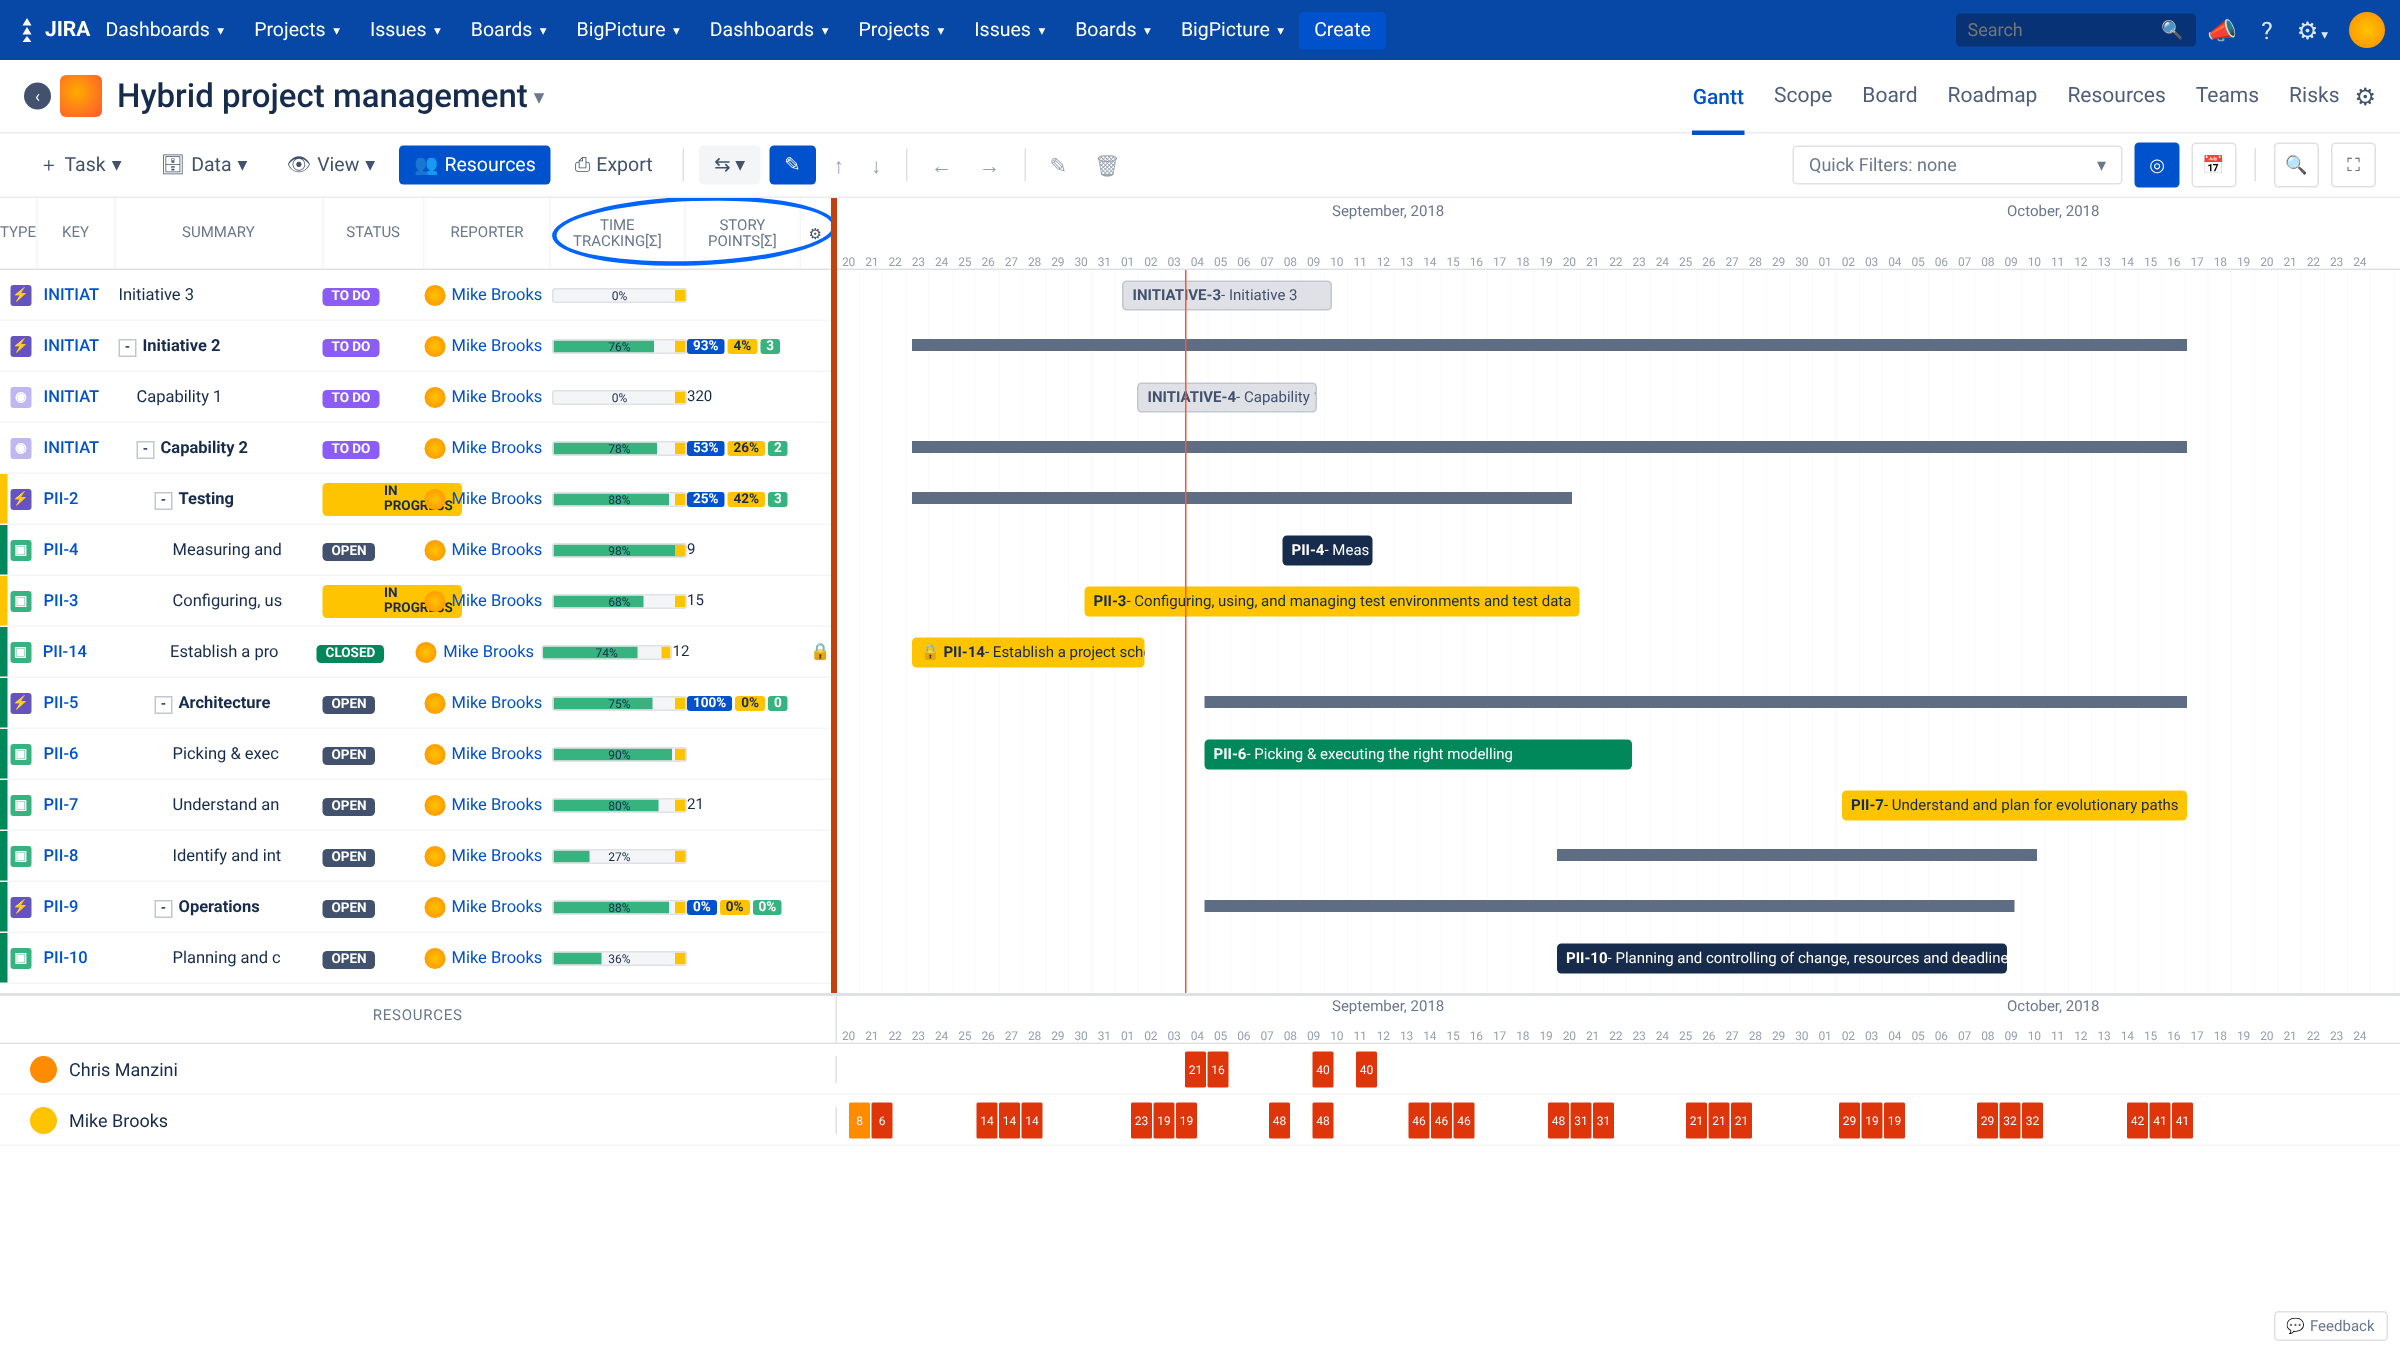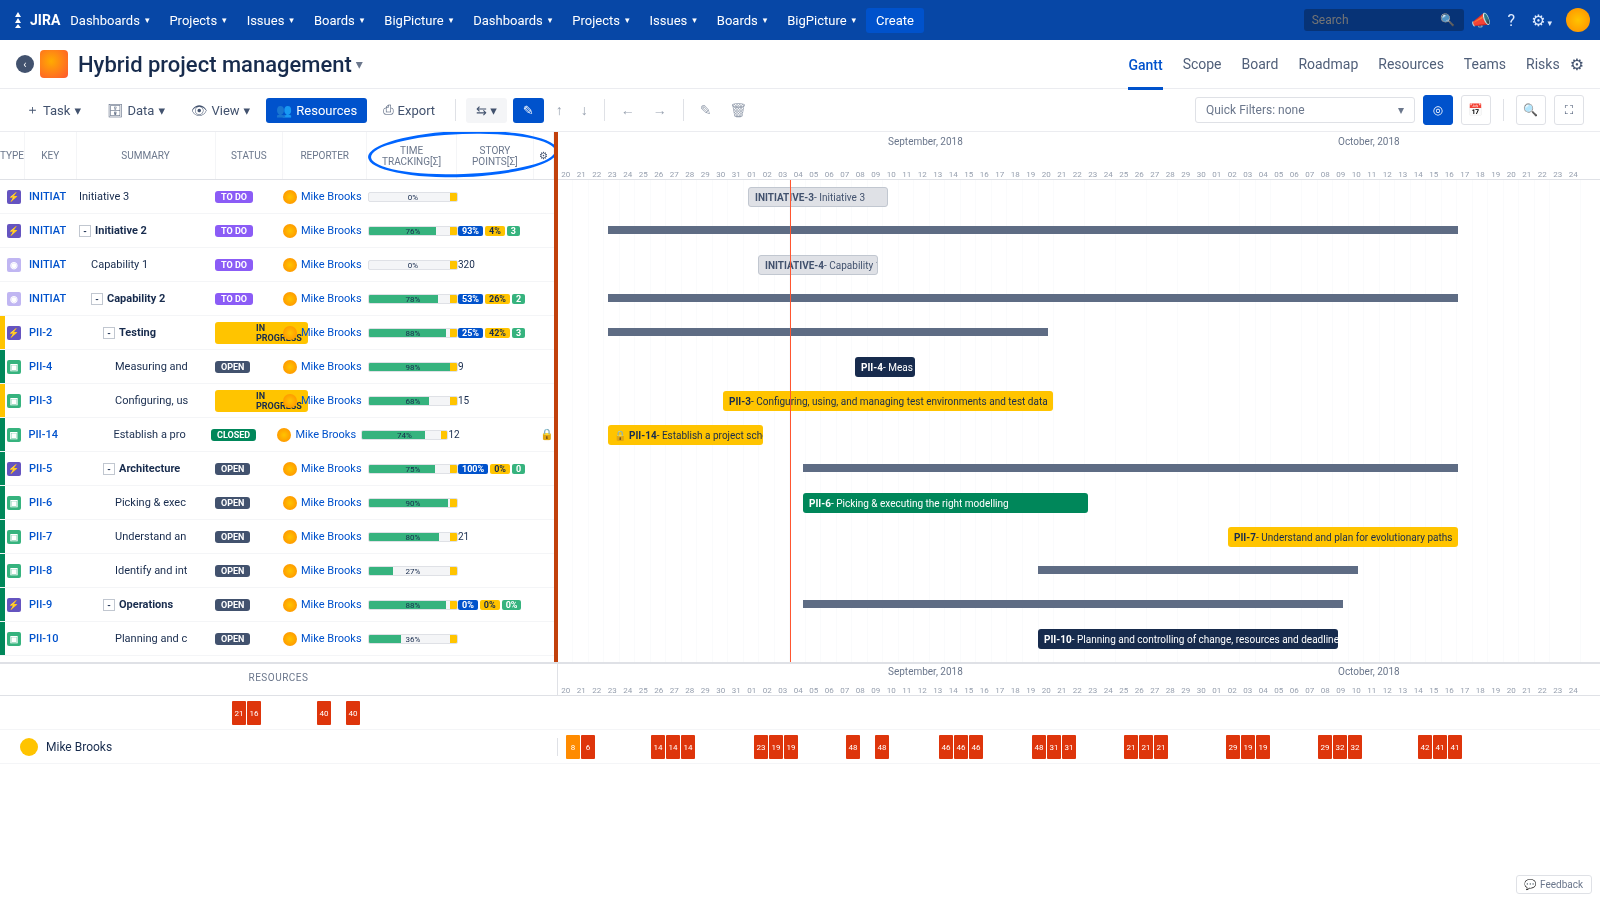--- a/index.html
+++ b/index.html
@@ -645,20 +645,21 @@
           <span style="width: 15.5px; text-align: center;">20</span>
           <span style="width: 15.5px; text-align: center;">21</span>
           <span style="width: 15.5px; text-align: center;">22</span>
           <span style="width: 15.5px; text-align: center;">23</span>
           <span style="width: 15.5px; text-align: center;">24</span>
         </div>
     </div>
   </div>
   <div id="res-rows">
       <div class="res-row">
+        <div class="res-name"><div class="av" style="background:#ff8b00"></div>Chris Manzini</div>
         <div class="res-cells">
           <div class="res-cell red" style="left: 232px;">21</div>
           <div class="res-cell red" style="left: 247px;">16</div>
           <div class="res-cell red" style="left: 317px;">40</div>
           <div class="res-cell red" style="left: 346px;">40</div>
         </div>
       </div>
       <div class="res-row">
         <div class="res-name"><div class="av" style="background:#ffc400"></div>Mike Brooks</div>
         <div class="res-cells">

